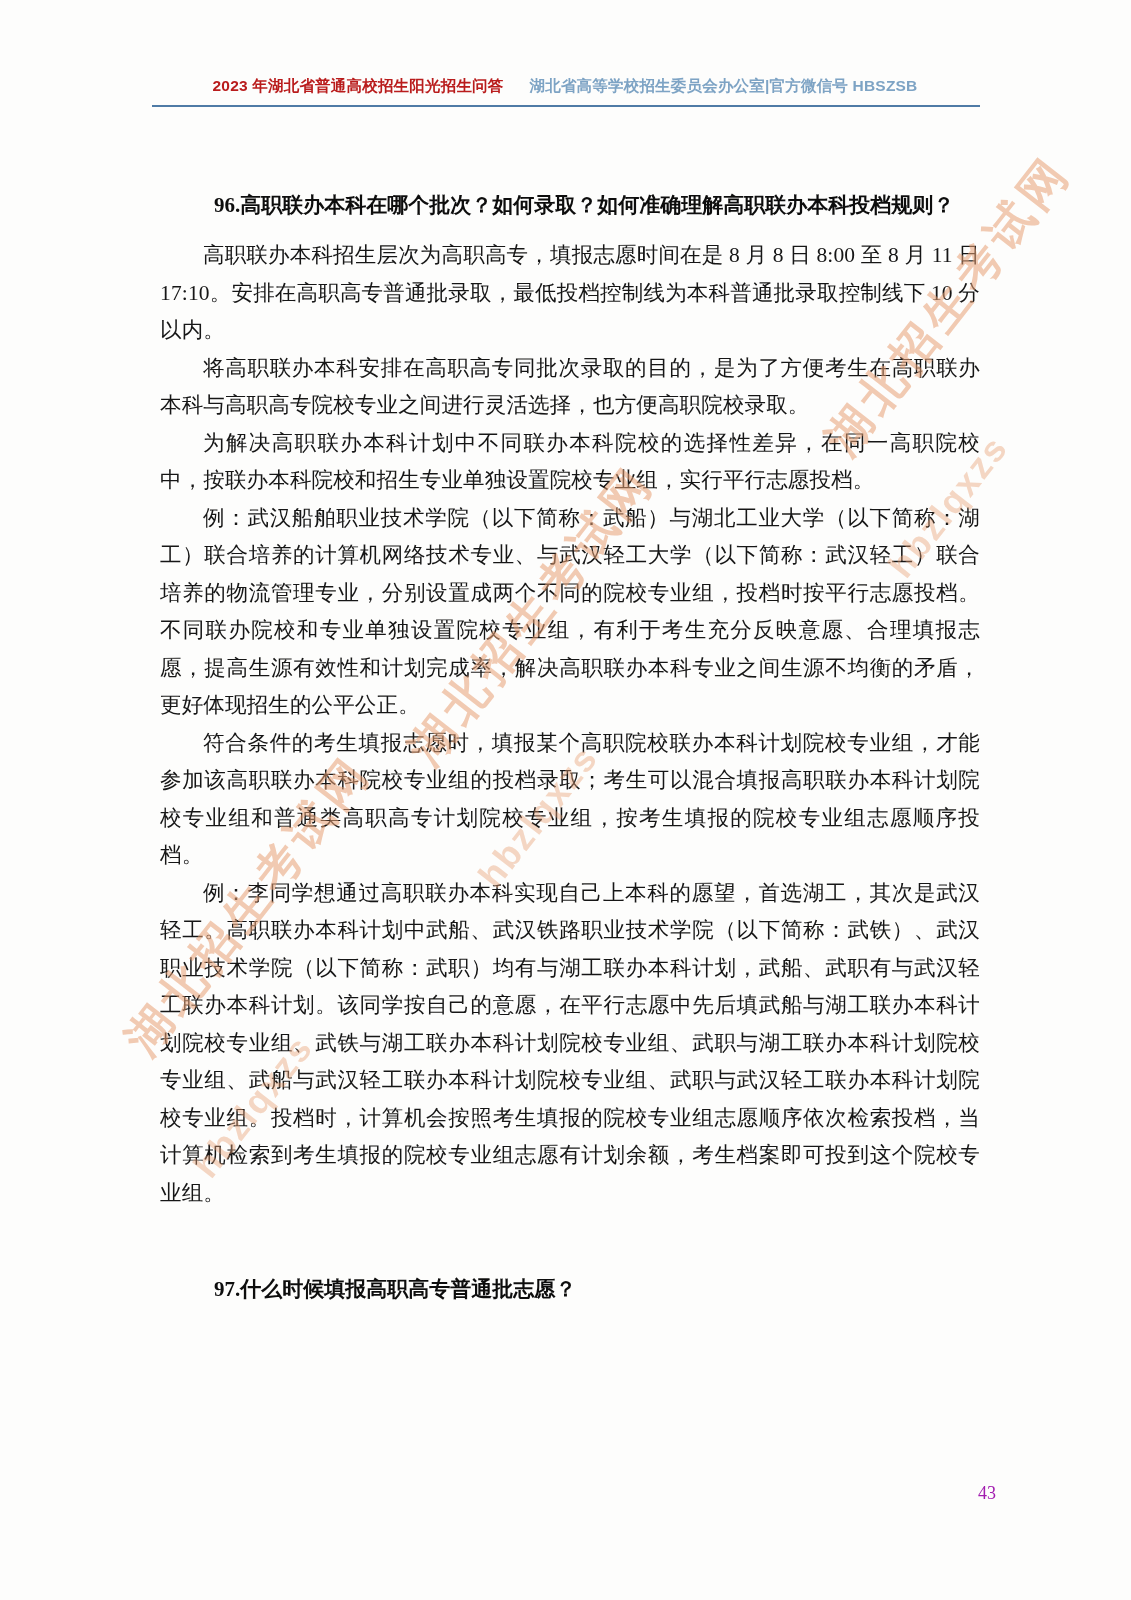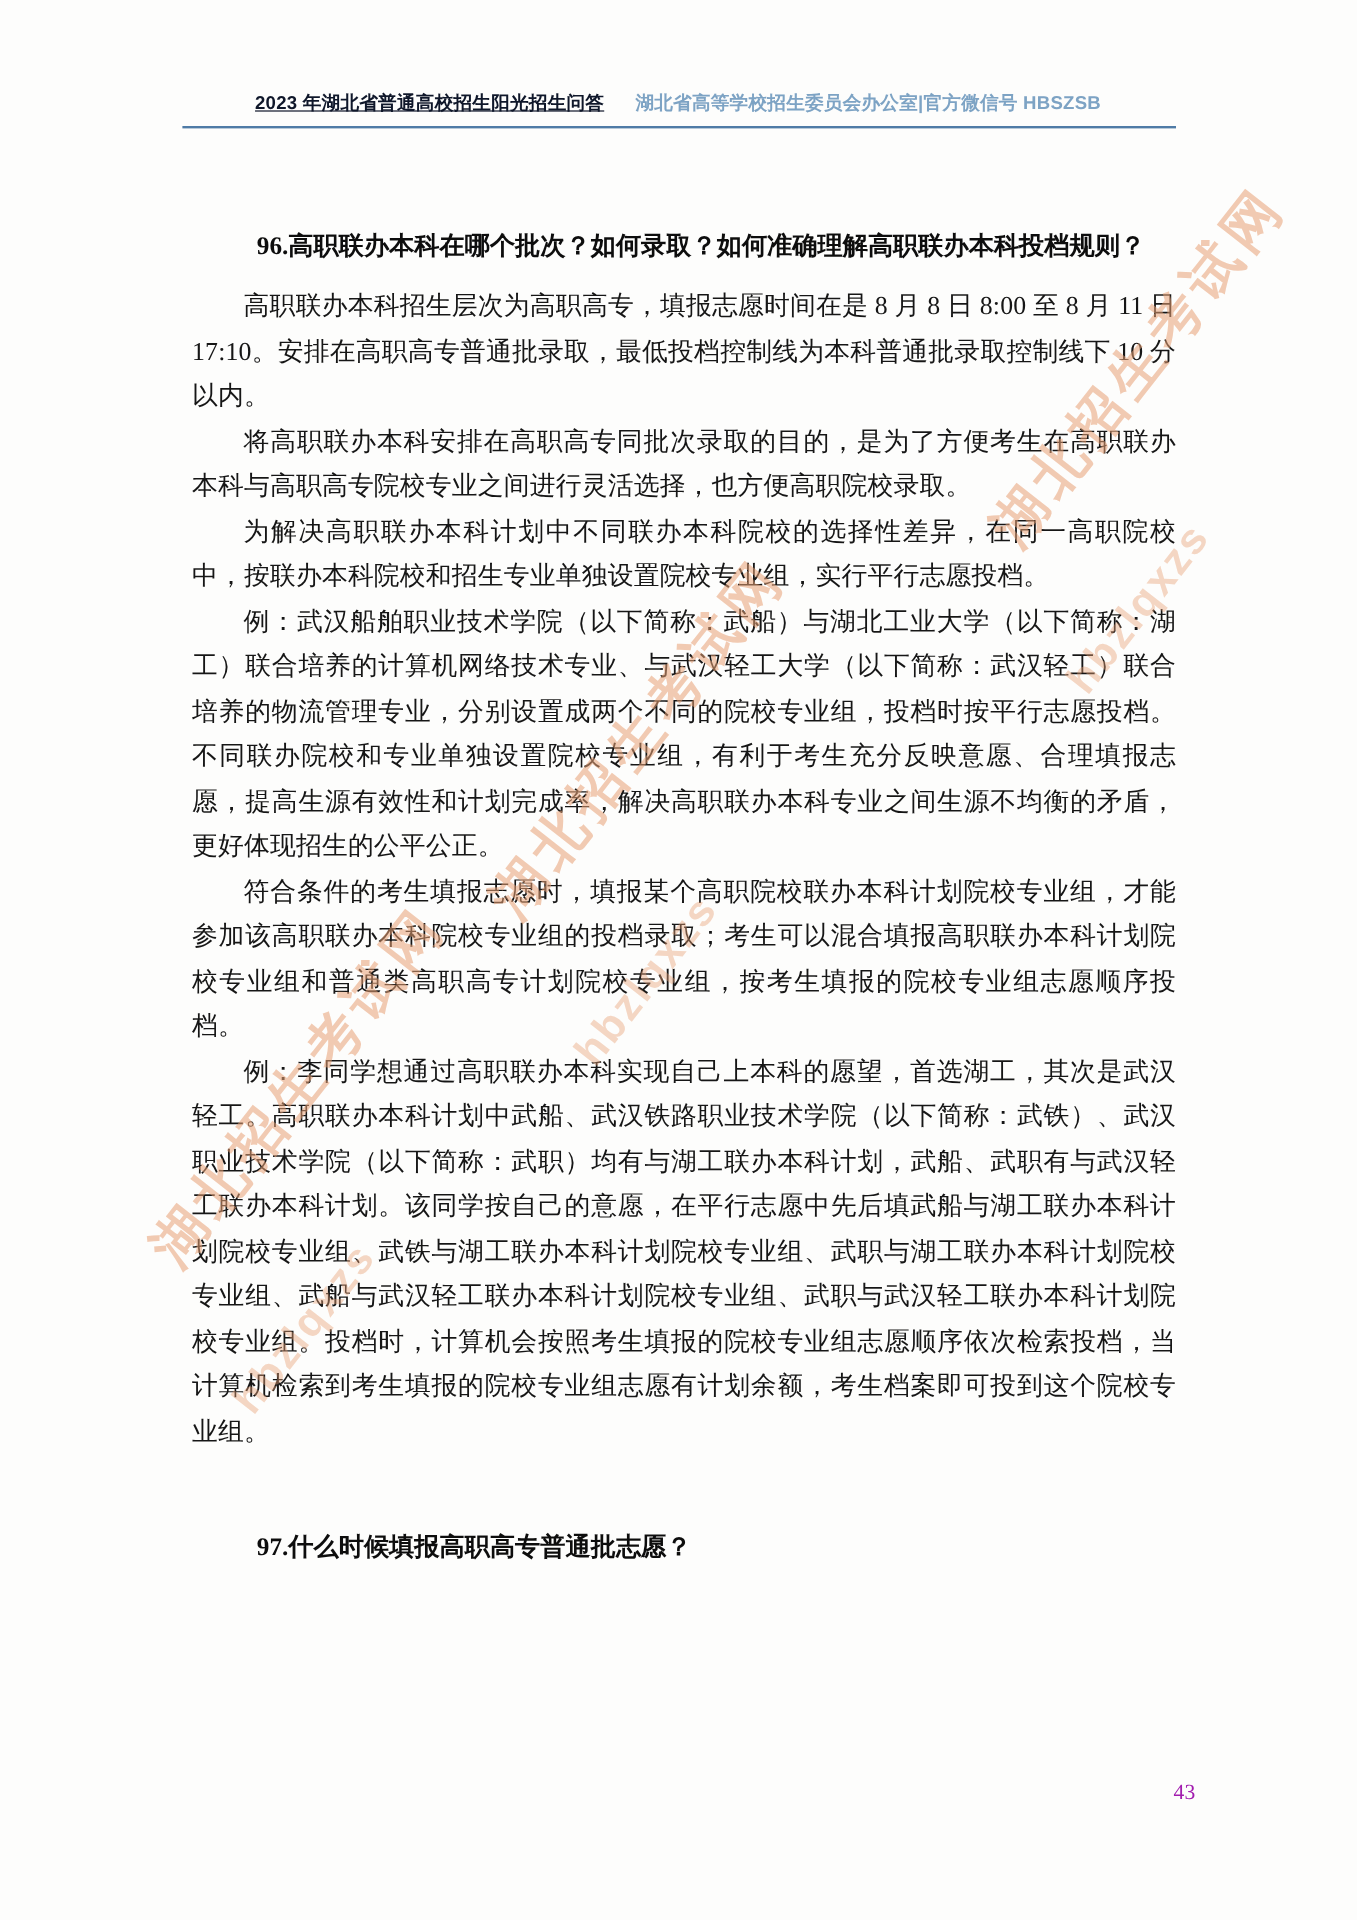--- a/index.html
+++ b/index.html
@@ -26,21 +26,21 @@
     top: 76px;
     width: 830px;
     text-align: center;
     font-family: "Liberation Sans", "DejaVu Sans", sans-serif;
     font-size: 15.5px;
     font-weight: bold;
     color: #7da3c4;
     letter-spacing: 0.2px;
     white-space: nowrap;
   }
-  .running-header .hdr-left { color: #0f172a; text-decoration: underline; }
+  .running-header .hdr-left { color: #b91c1c; }
   .running-header .hdr-gap { display: inline-block; width: 26px; }
 
   .header-rule {
     position: absolute;
     left: 152px;
     top: 105px;
     width: 828px;
     height: 2px;
     background: #4f7ba6;
   }

